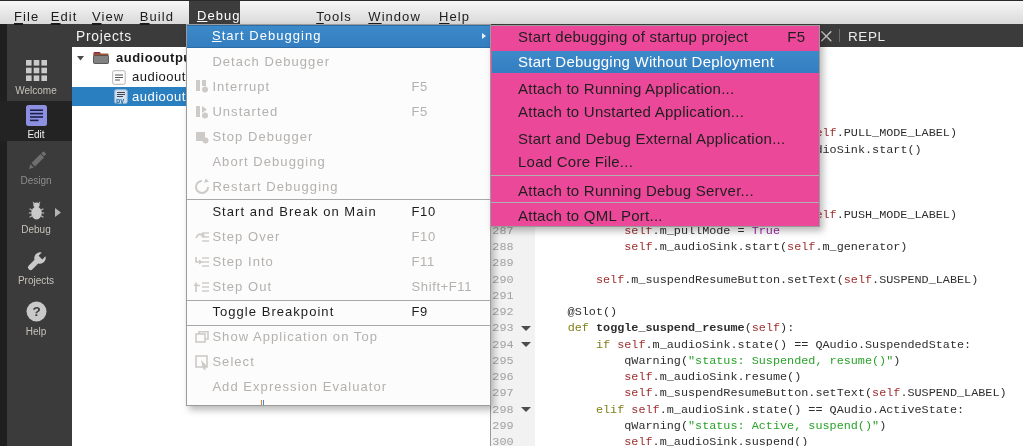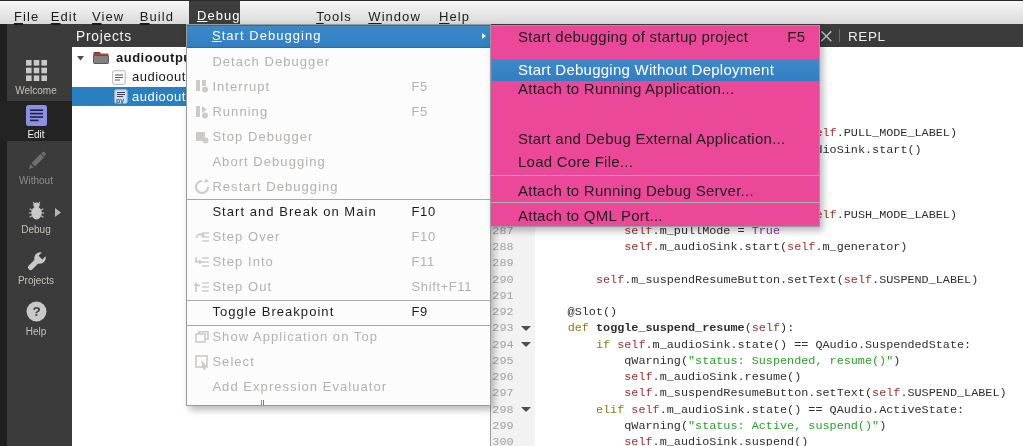--- a/index.html
+++ b/index.html
@@ -73,21 +73,21 @@
   
   #submenu{position:absolute;left:489.8px;top:24.5px;width:330.6px;height:202.8px;
     background:#ec4899;border:1px solid #9b9b9b;box-sizing:border-box;
     box-shadow:3px 4px 7px rgba(0,0,0,0.28);}
   .srow{position:absolute;left:0;width:328.6px;height:22px;font-size:15px;
     letter-spacing:0.25px;color:#1f1f1f;}
   .srow .t{position:absolute;left:27.2px;top:0;height:22px;line-height:22px;white-space:pre;}
   .srow .s{position:absolute;left:296.5px;top:0;height:22px;line-height:22px;}
   .ssep{position:absolute;left:0;width:328.6px;height:1px;background:#b0b0b0;}
   #shl{position:absolute;left:0.9px;top:25.9px;width:327.8px;height:21.2px;
-    background:linear-gradient(#3d8aca,#327ec0);color:#fff;margin-top:8px;}
+    background:linear-gradient(#3d8aca,#327ec0);color:#fff;}
   #shl .t{position:absolute;left:26.3px;top:0;height:21.2px;line-height:21.2px;
     font-size:15px;letter-spacing:0.25px;color:#fff;white-space:pre;}
 </style>
 </head>
 <body>
 
   <div id="editor">
     <div id="gutter"></div>
     <div id="lnums">276
 277
@@ -214,21 +214,21 @@
   </svg>
   <div class="sblbl" style="top:128.5px;color:#efefef;">Edit</div>
 
   <svg class="sbico" style="top:150.5px;" viewBox="0 0 21 21">
     <g fill="#6f6f6f">
       <polygon points="5.5,12 14.5,3 18,6.5 9,15.5"></polygon>
       <polygon points="4.5,13.2 7.8,16.5 3,18"></polygon>
       <rect x="15.7" y="1.2" width="4" height="3.2" rx="0.8" transform="rotate(45 17.7 2.8)"></rect>
     </g>
   </svg>
-  <div class="sblbl" style="top:174.8px;color:#8d8d8d;">Without</div>
+  <div class="sblbl" style="top:174.8px;color:#8d8d8d;">Design</div>
 
   <svg class="sbico" style="top:200.6px;" viewBox="0 0 21 21">
     <g fill="#c9c9c9">
       <ellipse cx="10.5" cy="12" rx="5.2" ry="6.5"></ellipse>
       <ellipse cx="10.5" cy="4" rx="3.2" ry="2.4"></ellipse>
     </g>
     <g stroke="#bdbdbd" stroke-width="1.1">
       <line x1="6.2" y1="9.3" x2="3.6" y2="7.8"></line>
       <line x1="5.8" y1="12" x2="2.8" y2="12"></line>
       <line x1="6.2" y1="14.7" x2="3.6" y2="16.2"></line>
@@ -275,21 +275,21 @@
       <span class="arr"></span>
     </div>
     <div class="drow" style="top:23.4px;">
       <span class="t">Detach Debugger</span>
     </div>
     <div class="drow" style="top:48.4px;">
       <span class="t">Interrupt</span>
       <span class="s">F5</span>
     </div>
     <div class="drow" style="top:73.5px;">
-      <span class="t">Running</span>
+      <span class="t">Unstarted</span>
       <span class="s">F5</span>
     </div>
     <div class="drow" style="top:98.5px;">
       <span class="t">Stop Debugger</span>
     </div>
     <div class="drow" style="top:123.6px;">
       <span class="t">Abort Debugging</span>
     </div>
     <div class="drow" style="top:148.6px;">
       <span class="t">Restart Debugging</span>
@@ -397,20 +397,23 @@
     <div class="srow" style="top:0.5px;">
       <span class="t">Start debugging of startup project</span>
       <span class="s">F5</span>
     </div>
     <div id="shl">
       <span class="t">Start Debugging Without Deployment</span>
     </div>
     <div class="srow" style="top:52.9px;">
       <span class="t">Attach to Running Application...</span>
     </div>
+    <div class="srow" style="top:75px;">
+      <span class="t">Attach to Unstarted Application...</span>
+    </div>
     <div class="srow" style="top:102.1px;">
       <span class="t">Start and Debug External Application...</span>
     </div>
     <div class="srow" style="top:125.8px;">
       <span class="t">Load Core File...</span>
     </div>
     <div class="ssep" style="top:149.9px;"></div>
     <div class="srow" style="top:154.3px;">
       <span class="t">Attach to Running Debug Server...</span>
     </div>

